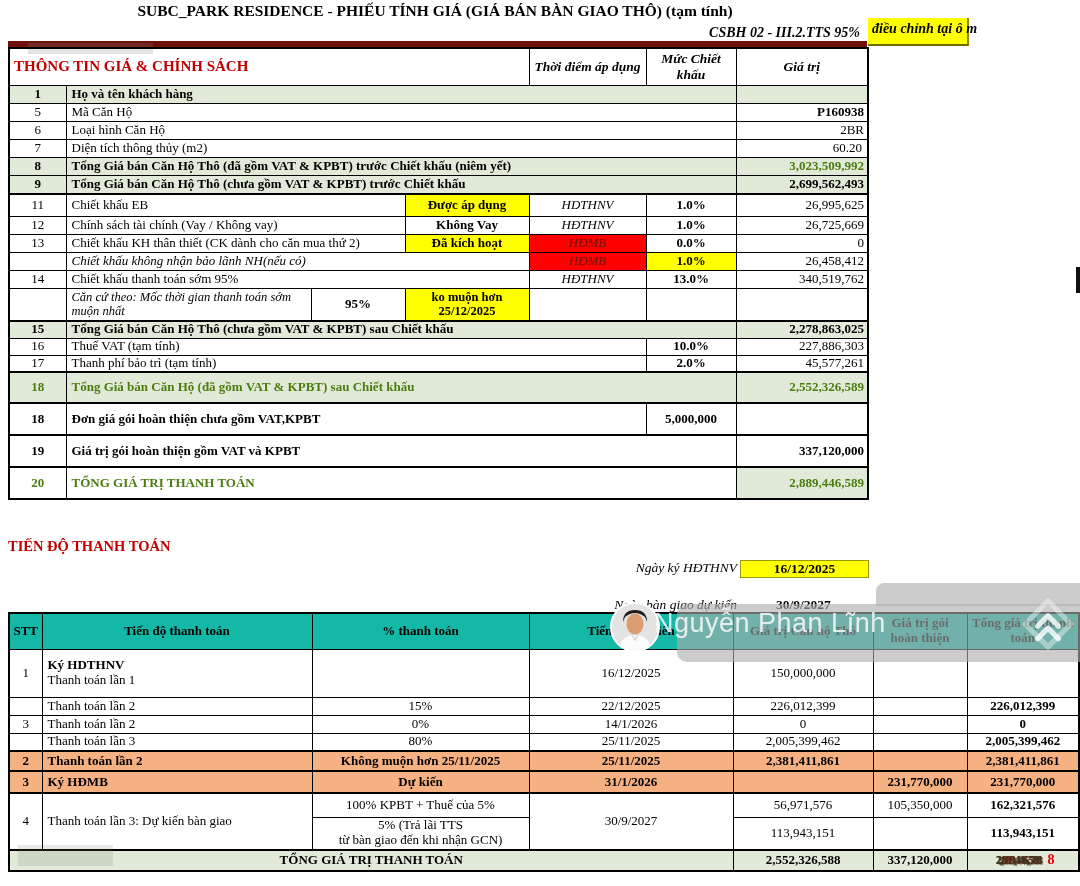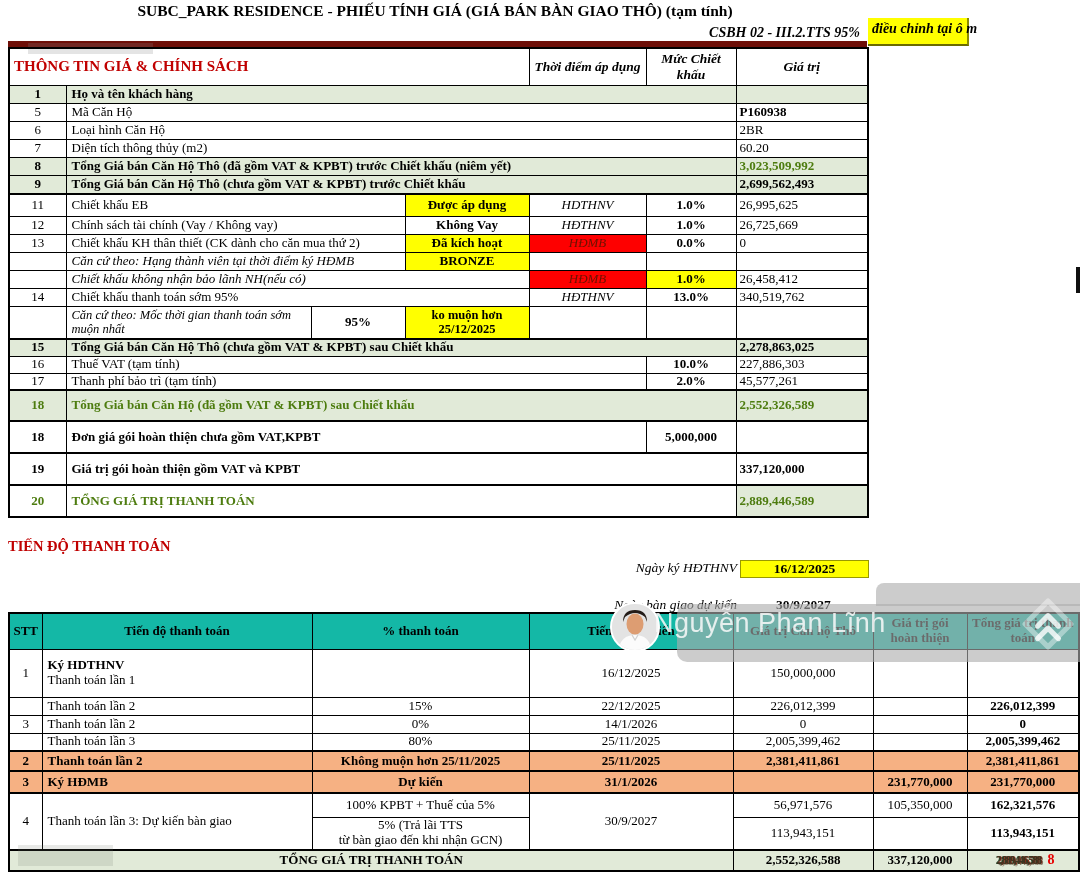--- a/index.html
+++ b/index.html
@@ -21,21 +21,21 @@
   
   table{border-collapse:collapse;table-layout:fixed;font-size:13px;}
   td{border:1px solid #000;padding:0 3px;overflow:hidden;line-height:1.15;vertical-align:middle;}
   #t1{position:absolute;left:8px;top:47px;width:859px;border:2px solid #000;}
   #t2{position:absolute;left:8px;top:612px;width:1070px;border:2px solid #000;}
   .b{font-weight:bold;} .i{font-style:italic;} .red{color:#4d7c0f;}
   .grn{background:#e1ead8;} .yel{background:#ffff00;} .org{background:#f6b183;}
   .redbg{background:#fe0000;color:#6b1200;font-style:italic;}
   .ctr{text-align:center;} .rgt{text-align:right;padding-right:5px;}
   .num{text-align:center;} .lbl{text-align:left;padding-left:5px;}
-  .val{text-align:left;} .bt2{border-top:2px solid #000;}
+  .val{text-align:right;} .bt2{border-top:2px solid #000;}
   #t1 .t1title{color:#c00000;font-weight:bold;font-size:15px;padding-left:4px;}
   #t1 .hc{text-align:center;font-weight:bold;font-style:italic;font-size:13.5px;}
   #t2 td{text-align:center;}
   #t2 .lbl{text-align:left;}
   #t2 .hdr td{background:#14b8a6;font-weight:bold;}
   
   .sec-title{position:absolute;left:8px;top:538px;font-size:14.5px;font-weight:bold;color:#c00000;}
   .date-row{position:absolute;left:0;height:18px;font-size:13.5px;}
   .date-lbl{position:absolute;right:343px;top:0;font-style:italic;white-space:nowrap;}
   .date-val{position:absolute;left:740px;top:0;width:127px;text-align:center;font-weight:bold;}
@@ -133,28 +133,20 @@
       <td class="ctr b">1.0%</td>
       <td class="val">26,725,669</td>
     </tr>
     <tr style="height:18px">
       <td class="num">13</td>
       <td colspan="2" class="lbl">Chiết khấu KH thân thiết (CK dành cho căn mua thứ 2)</td>
       <td class="ctr b yel">Đã kích hoạt</td>
       <td class="ctr redbg">HĐMB</td>
       <td class="ctr b">0.0%</td>
       <td class="val">0</td>
-    </tr>
-    <tr style="height:18px">
-      <td class="num"></td>
-      <td colspan="2" class="lbl i">Căn cứ theo: Hạng thành viên tại thời điểm ký HĐMB</td>
-      <td class="ctr b yel">BRONZE</td>
-      <td></td>
-      <td></td>
-      <td></td>
     </tr>
     <tr style="height:18px">
       <td class="num"></td>
       <td colspan="3" class="lbl i">Chiết khấu không nhận bảo lãnh NH(nếu có)</td>
       <td class="ctr redbg">HĐMB</td>
       <td class="ctr b yel">1.0%</td>
       <td class="val">26,458,412</td>
     </tr>
     <tr style="height:18px">
       <td class="num">14</td>

